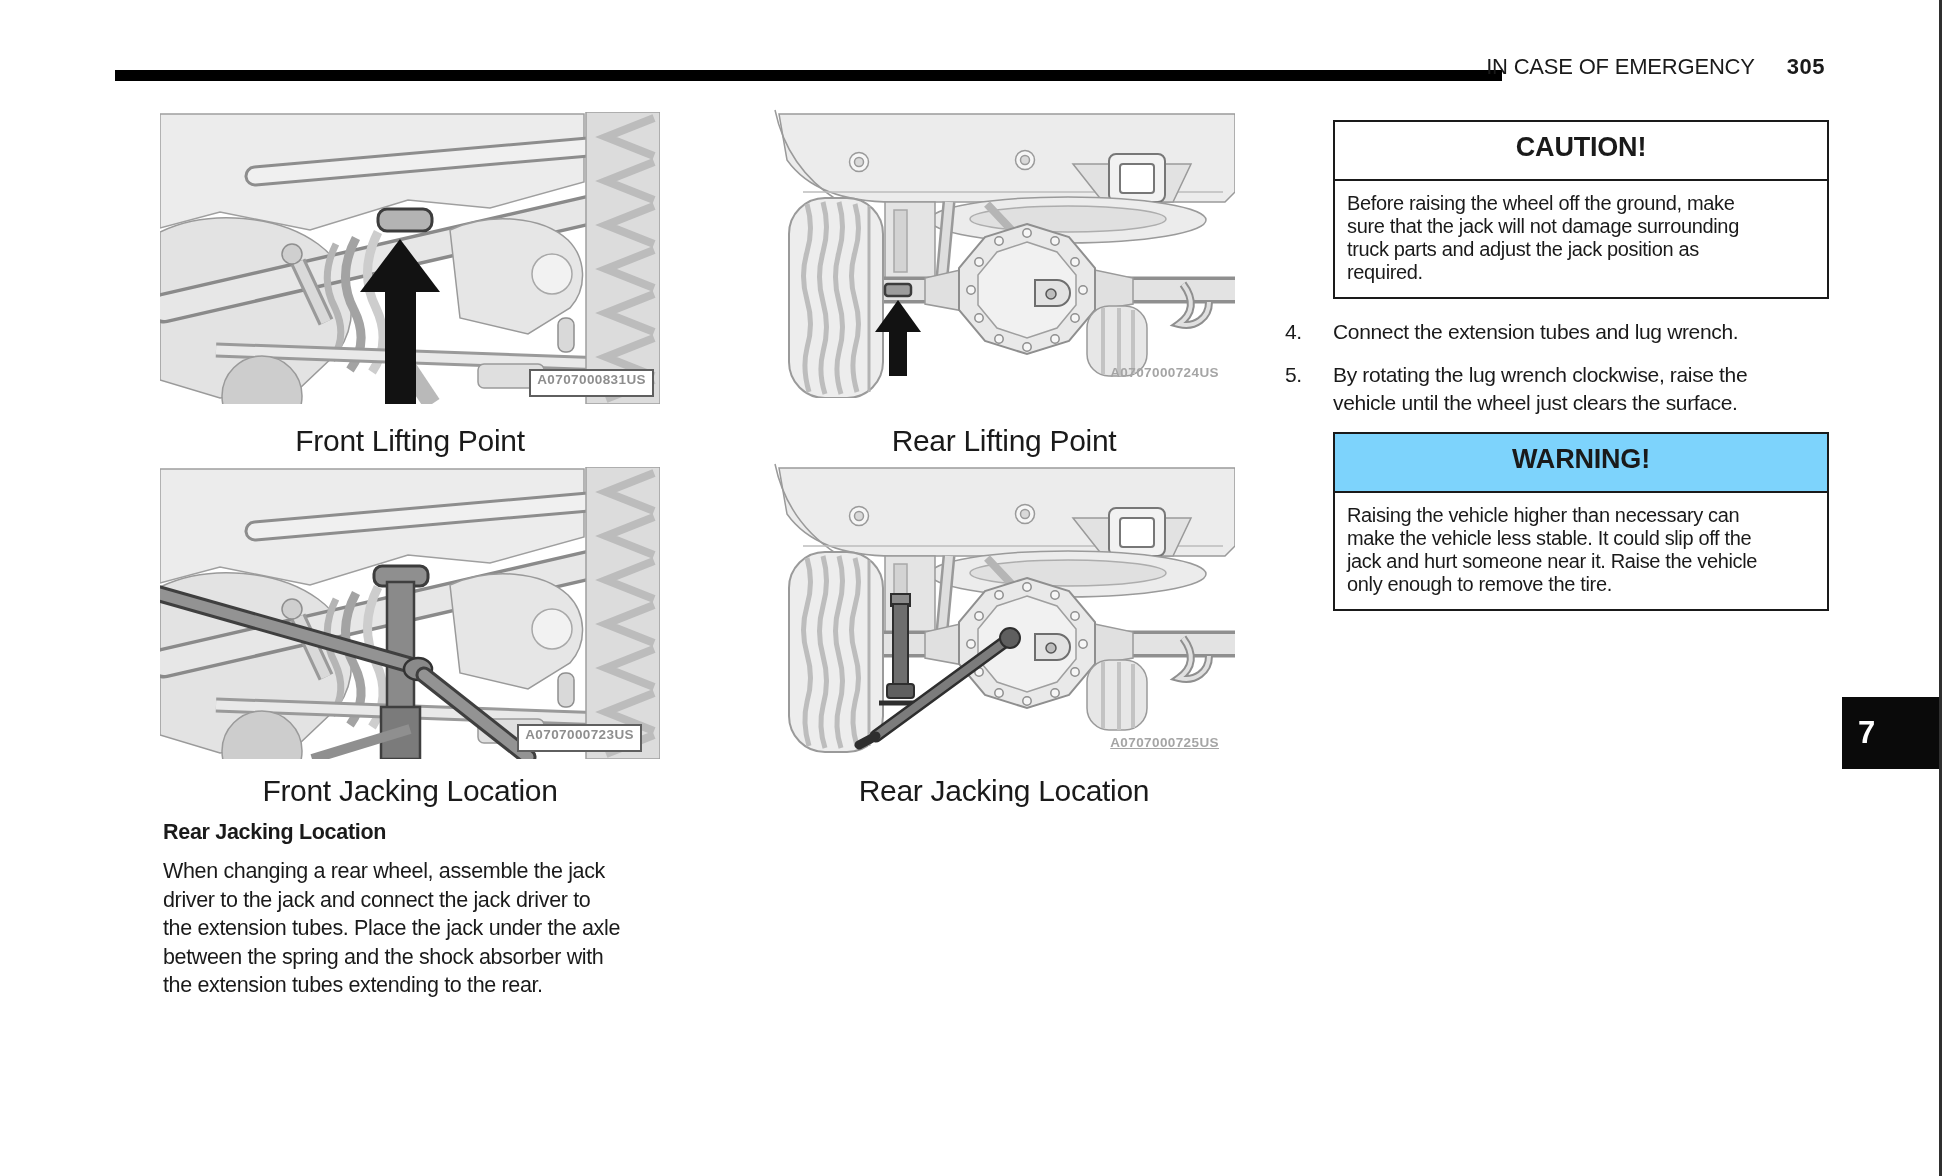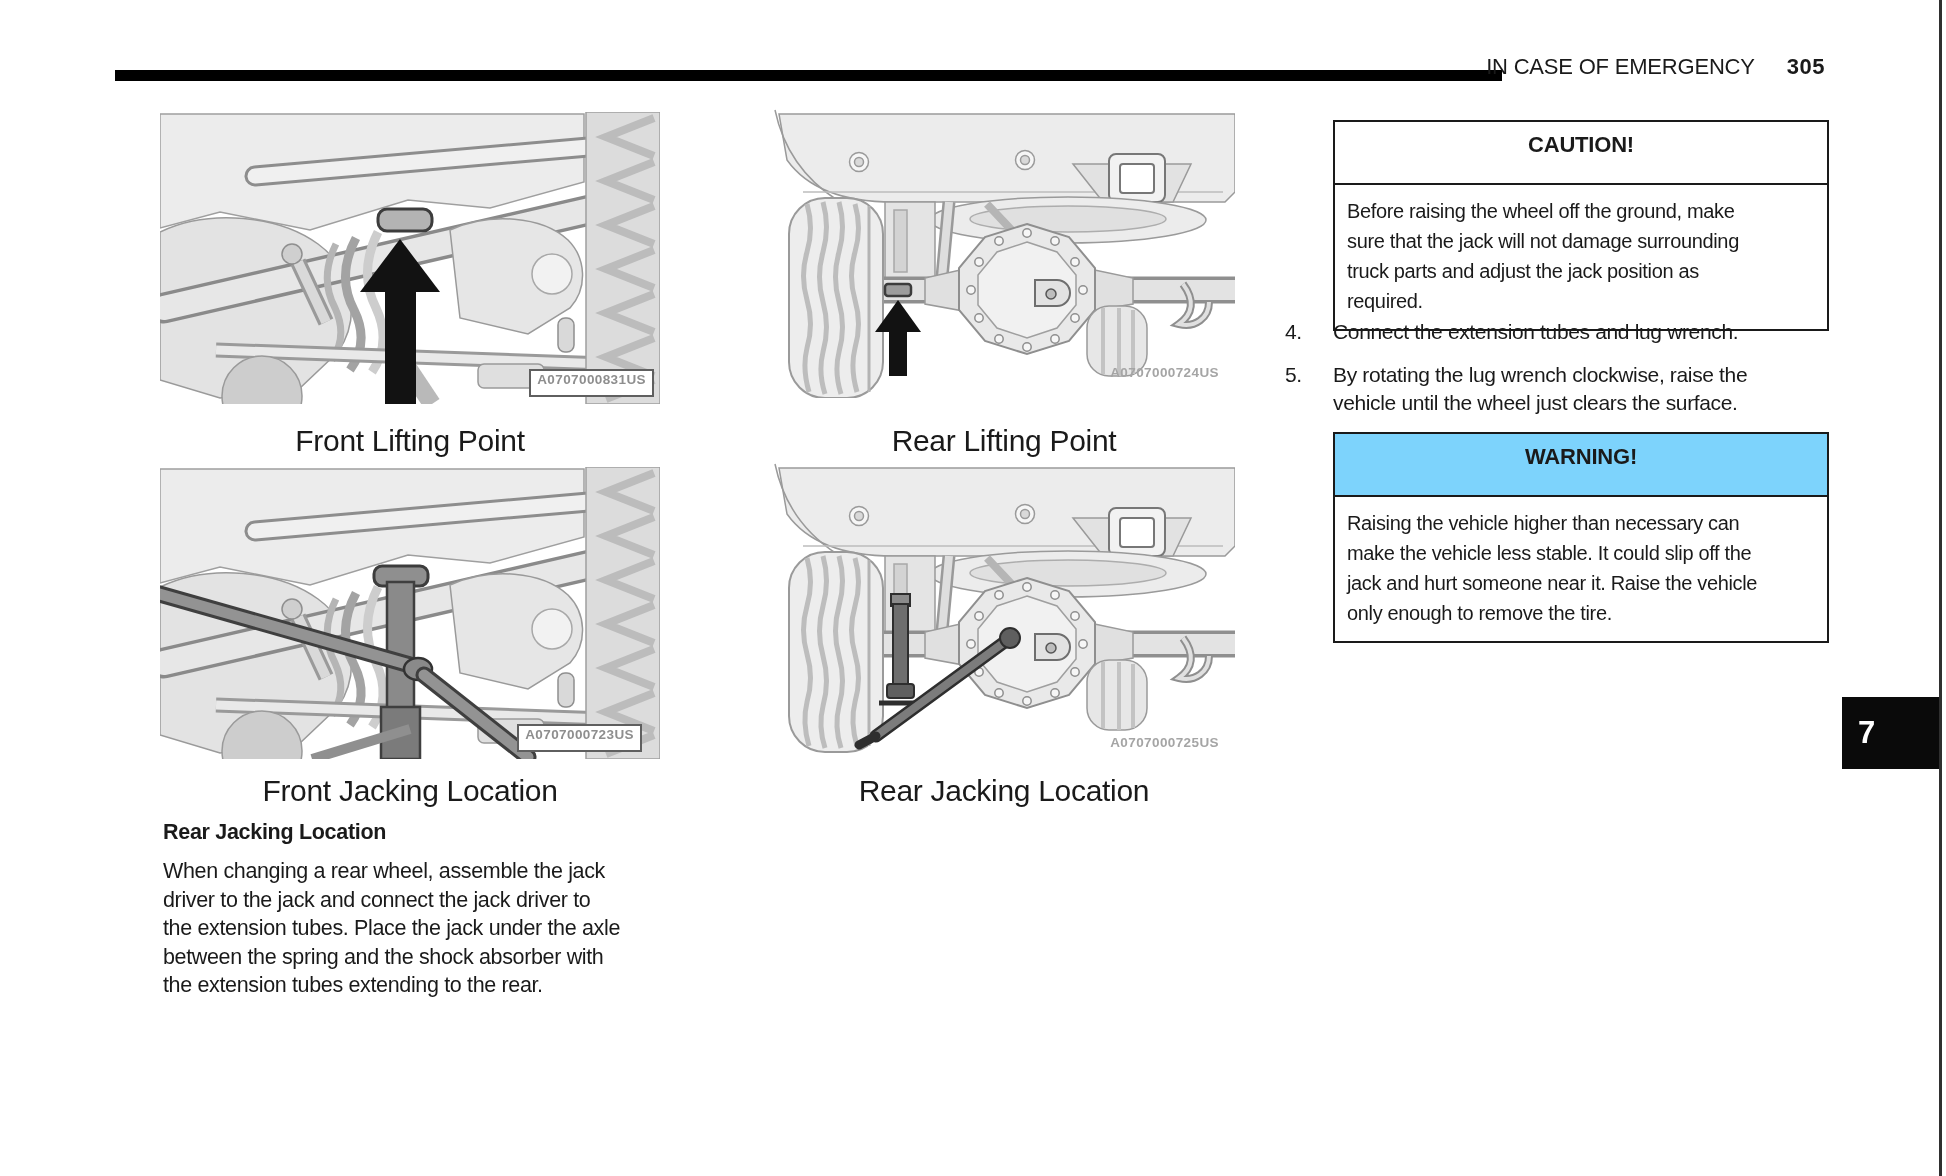--- a/index.html
+++ b/index.html
@@ -14,24 +14,24 @@
   .page-edge{position:absolute;left:1939px;top:0;width:3px;height:1176px;background:#2f2f2f;}
 
   .fig{position:absolute;margin:0;padding:0;}
   .fig svg{display:block;}
   .fig-code{position:absolute;font-size:13.5px;font-weight:bold;color:#a5a5a5;letter-spacing:0.4px;white-space:nowrap;}
   .fig-code.boxed{background:#fff;border:2px solid #5f5f5f;color:#8e8e8e;padding:1px 6px 8px;}
 
   .caption{position:absolute;font-size:30px;font-weight:normal;text-align:center;letter-spacing:-0.3px;}
 
   .notice{position:absolute;left:1333px;width:496px;border:2.5px solid #1a1a1a;background:#fff;box-sizing:border-box;}
-  .notice-header{text-align:center;font-weight:bold;font-size:22px;padding:10px 0 25px;
+  .notice-header{text-align:center;font-weight:bold;font-size:27px;padding:10px 0 16px;
                  border-bottom:2.5px solid #1a1a1a;letter-spacing:-0.2px;}
   .notice-header.gray{background:#7dd3fc;}
-  .notice-body{padding:11px 12px 13px;font-size:20px;line-height:30px;letter-spacing:-0.35px;white-space:pre-line;}
+  .notice-body{padding:11px 12px 13px;font-size:20px;line-height:23px;letter-spacing:-0.35px;white-space:pre-line;}
 
   .step{position:absolute;left:1285px;width:548px;display:flex;font-size:21px;line-height:28px;letter-spacing:-0.35px;}
   .step-num{width:48px;flex:none;}
   .step-text{flex:1;white-space:pre-line;}
 
   .subheading{position:absolute;left:163px;top:820px;font-size:21.5px;font-weight:bold;letter-spacing:-0.3px;}
   .paragraph{position:absolute;left:163px;top:857px;width:520px;font-size:21.5px;line-height:28.6px;
              letter-spacing:-0.35px;white-space:pre-line;}
 
   .side-tab{position:absolute;left:1842px;top:697px;width:97px;height:72px;background:#0a0a0a;color:#fff;
@@ -271,21 +271,21 @@
         <rect x="114" y="222" width="27" height="14" rx="3" fill="#5f5f5f" stroke="#2e2e2e" stroke-width="2"></rect>
         <path d="M106,241 h44" stroke="#2e2e2e" stroke-width="5" fill="none"></path>
       </g>
       <g>
         <path d="M237,176 L103,274" stroke="#2e2e2e" stroke-width="13" stroke-linecap="round" fill="none"></path>
         <path d="M237,176 L103,274" stroke="#7c7c7c" stroke-width="8" stroke-linecap="round" fill="none"></path>
         <circle cx="237" cy="176" r="10" fill="#5f5f5f" stroke="#2e2e2e" stroke-width="2"></circle>
         <path d="M103,274 l-17,9" stroke="#2e2e2e" stroke-width="9" stroke-linecap="round" fill="none"></path>
       </g>
     </svg>
-    <div class="fig-code" style="right:16px;bottom:4px;">A0707000725US</div>
+    <div class="fig-code" style="right:16px;bottom:4px;text-decoration:underline;">A0707000725US</div>
   </figure>
   <div class="caption" style="left:773px;top:774px;width:462px;">Rear Jacking Location</div>
 
   <div class="notice" style="top:120px;">
     <div class="notice-header">CAUTION!</div>
     <div class="notice-body">Before raising the wheel off the ground, make
 sure that the jack will not damage surrounding
 truck parts and adjust the jack position as
 required.</div>
   </div>

